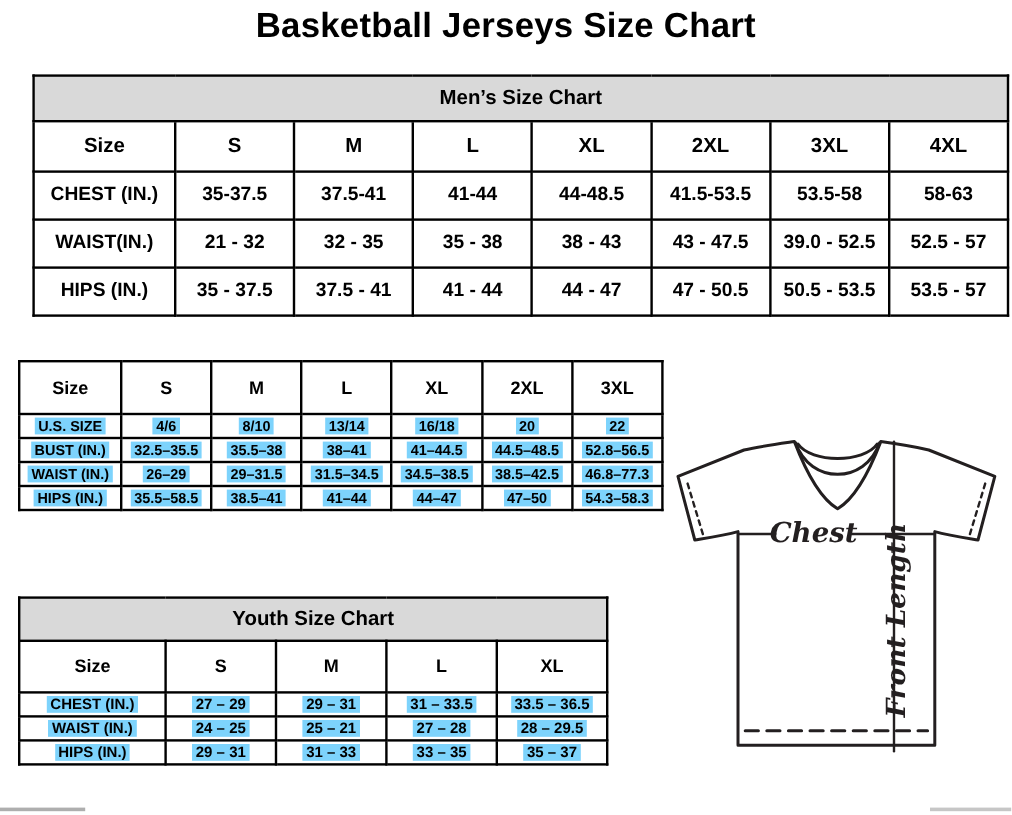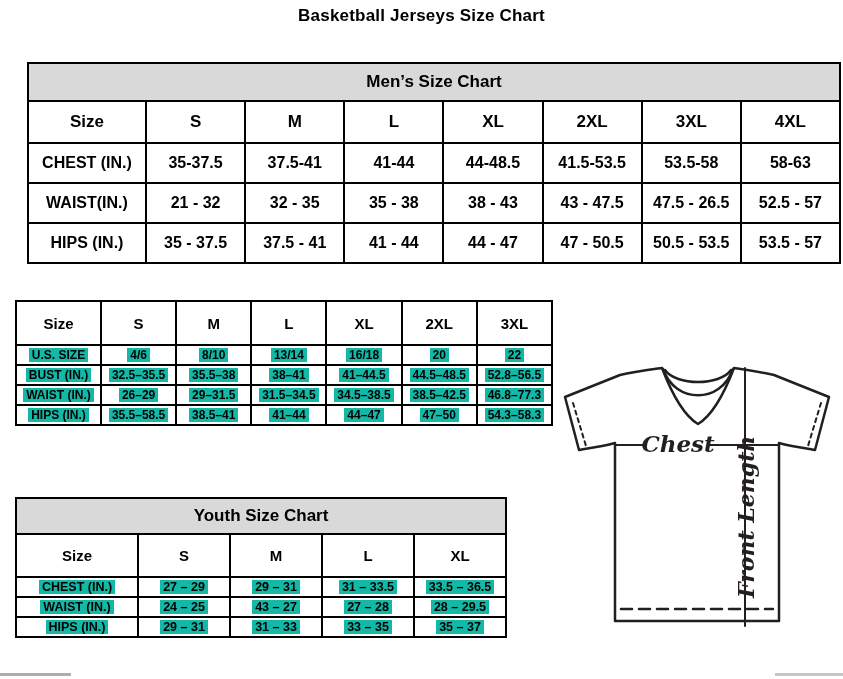--- a/index.html
+++ b/index.html
@@ -2,21 +2,21 @@
 <html><head>
 <meta charset="utf-8">
 <style>
   *{margin:0;padding:0;box-sizing:border-box}
   html,body{background:#ffffff}
   body{font-family:"Liberation Sans",sans-serif;color:#000}
   .canvas{position:relative;width:843px;height:679px;background:#fff;overflow:hidden}
 
   .page-title{
     position:absolute;top:6px;left:0;width:100%;
-    text-align:center;font-size:17px;font-weight:bold;letter-spacing:.2px;
+    text-align:center;font-size:29px;font-weight:bold;letter-spacing:.2px;
   }
 
   table{
     position:absolute;border-collapse:collapse;table-layout:fixed;background:#fff;
   }
   th,td{
     border:2px solid #000;text-align:center;vertical-align:middle;
     font-weight:bold;color:#000;padding:0 2px;overflow:hidden;white-space:nowrap;
   }
   .tbl-title{background:#d9d9d9;font-size:17px}
@@ -36,21 +36,21 @@
   .t-women tbody th,.t-women tbody td{height:20px;font-size:12px}
 
   
   .t-youth{left:15px;top:497px;width:492px}
   .t-youth col.col-label{width:122px}
   .t-youth .tbl-title{height:36px}
   .t-youth .size-row th{height:43px;font-size:15px}
   .t-youth tbody th,.t-youth tbody td{height:20px;font-size:12.5px}
 
   
-  .hl-cells tbody .hl{background:#14b8a6;padding:0 3px}
+  .hl-cells tbody .hl{background:#7dd3fc;padding:0 3px}
 
   .jersey{position:absolute;left:558px;top:360px;width:285px;height:290px}
   .jersey text{font-family:"DejaVu Serif",serif;font-style:italic;font-weight:bold;fill:#231f20}
 
   .scroll-thumb{position:absolute;height:3px;bottom:3px}
   .scroll-thumb.left{left:0;width:71px;background:#aeaeae}
   .scroll-thumb.right{right:0;width:68px;background:#c6c6c6}
 </style>
 </head>
 <body>
@@ -96,21 +96,21 @@
           <td><span>53.5-58</span></td>
           <td><span>58-63</span></td>
         </tr>
         <tr>
           <th><span>WAIST(IN.)</span></th>
           <td><span>21 - 32</span></td>
           <td><span>32 - 35</span></td>
           <td><span>35 - 38</span></td>
           <td><span>38 - 43</span></td>
           <td><span>43 - 47.5</span></td>
-          <td><span>47.5 - 26.5</span></td>
+          <td><span>39.0 - 52.5</span></td>
           <td><span>52.5 - 57</span></td>
         </tr>
         <tr>
           <th><span>HIPS (IN.)</span></th>
           <td><span>35 - 37.5</span></td>
           <td><span>37.5 - 41</span></td>
           <td><span>41 - 44</span></td>
           <td><span>44 - 47</span></td>
           <td><span>47 - 50.5</span></td>
           <td><span>50.5 - 53.5</span></td>
@@ -204,21 +204,21 @@
         <tr>
           <th><span class="hl">CHEST (IN.)</span></th>
           <td><span class="hl">27 – 29</span></td>
           <td><span class="hl">29 – 31</span></td>
           <td><span class="hl">31 – 33.5</span></td>
           <td><span class="hl">33.5 – 36.5</span></td>
         </tr>
         <tr>
           <th><span class="hl">WAIST (IN.)</span></th>
           <td><span class="hl">24 – 25</span></td>
-          <td><span class="hl">43 – 27</span></td>
+          <td><span class="hl">25 – 21</span></td>
           <td><span class="hl">27 – 28</span></td>
           <td><span class="hl">28 – 29.5</span></td>
         </tr>
         <tr>
           <th><span class="hl">HIPS (IN.)</span></th>
           <td><span class="hl">29 – 31</span></td>
           <td><span class="hl">31 – 33</span></td>
           <td><span class="hl">33 – 35</span></td>
           <td><span class="hl">35 – 37</span></td>
         </tr>

